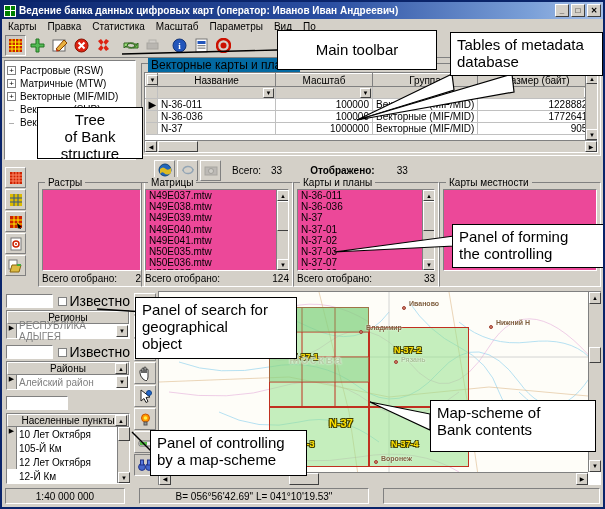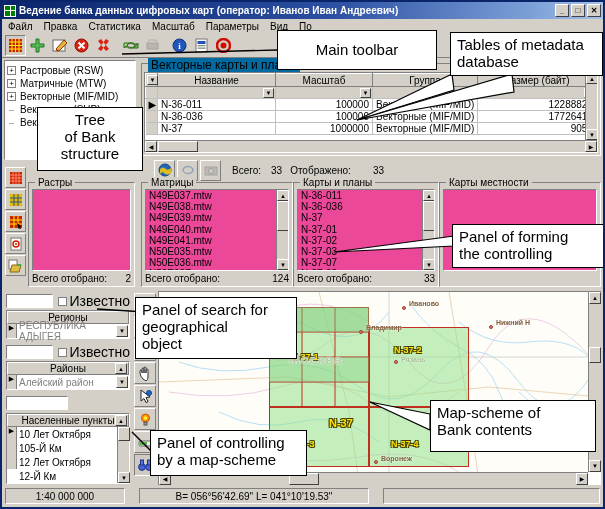--- a/index.html
+++ b/index.html
@@ -225,21 +225,21 @@
       </span>
     <span class="title-text">Ведение банка данных цифровых карт (оператор: Иванов Иван Андреевич)</span>
     <span class="tb-buttons">
       <span class="tb-btn">_</span>
       <span class="tb-btn">□</span>
       <span class="tb-btn">✕</span>
     </span>
   </div>
 
   <div class="menubar">
-    <span>Файл</span>
+    <span>Карты</span>
     <span>Правка</span>
     <span>Статистика</span>
     <span>Масштаб</span>
     <span>Параметры</span>
     <span>Вид</span>
     <span>По</span>
   </div>
 
   <div class="toolbar">
     <div class="tbtn sunken">
@@ -481,27 +481,27 @@
         </div>
         <div class="sbtn">
           <svg width="14" height="14" opacity="0.4">
               <rect x="1" y="4" width="12" height="8" fill="#999" stroke="#666"></rect>
               <circle cx="7" cy="8" r="2.5" fill="#ccc" stroke="#555"></circle>
             </svg>
         </div>
       </div>
       <span class="cnt-label">Всего:</span>
       <span class="cnt-val">33</span>
-      <span class="cnt-label" style="margin-left:8px;">Отображено:</span>
+      <span class="cnt-label" style="margin-left:28px;font-weight:bold;">Отображено:</span>
       <span class="cnt-val" style="margin-left:22px;">33</span>
     </div>
 
     <div class="lists">
 
-      <div class="lbox" style="left:0;width:107px;">
+      <div class="lbox" style="left:10px;width:107px;">
         <span class="lbox-title">Растры</span>
         <div class="lbox-inner"></div>
         <div class="lfoot">
           <span>Всего отобрано:</span>
           <span>2</span>
         </div>
       </div>
 
       <div class="lbox" style="left:113px;width:152px;">
         <span class="lbox-title">Матрицы</span>
@@ -780,21 +780,21 @@
     <polyline points="270,318 95,307" stroke="#000" stroke-width="1.4" fill="none"></polyline>
     <polygon points="428,412 368,400 428,428" fill="#fff" stroke="#000" stroke-width="1.2"></polygon>
     <polyline points="150,450 130,430" stroke="#000" stroke-width="1.4" fill="none"></polyline>
   </svg>
 
   <div class="callout" style="left:275px;top:28px;width:160px;height:40px;display:flex;align-items:center;justify-content:center;">Main toolbar</div>
 
   <div class="callout" style="left:448px;top:30px;width:153px;height:44px;white-space:pre-line;">Tables of metadata
 database</div>
 
-  <div class="callout" style="left:35px;top:105px;width:106px;height:64px;white-space:pre-line;text-align:center;">Tree
+  <div class="callout" style="left:35px;top:105px;width:106px;height:52px;white-space:pre-line;text-align:center;">Tree
 of Bank
 structure</div>
 
   <div class="callout" style="left:450px;top:222px;width:152px;height:44px;white-space:pre-line;">Panel of forming
 the controlling</div>
 
   <div class="callout" style="left:133px;top:295px;width:162px;height:62px;white-space:pre-line;">Panel of search for
 geographical
  object</div>
 

